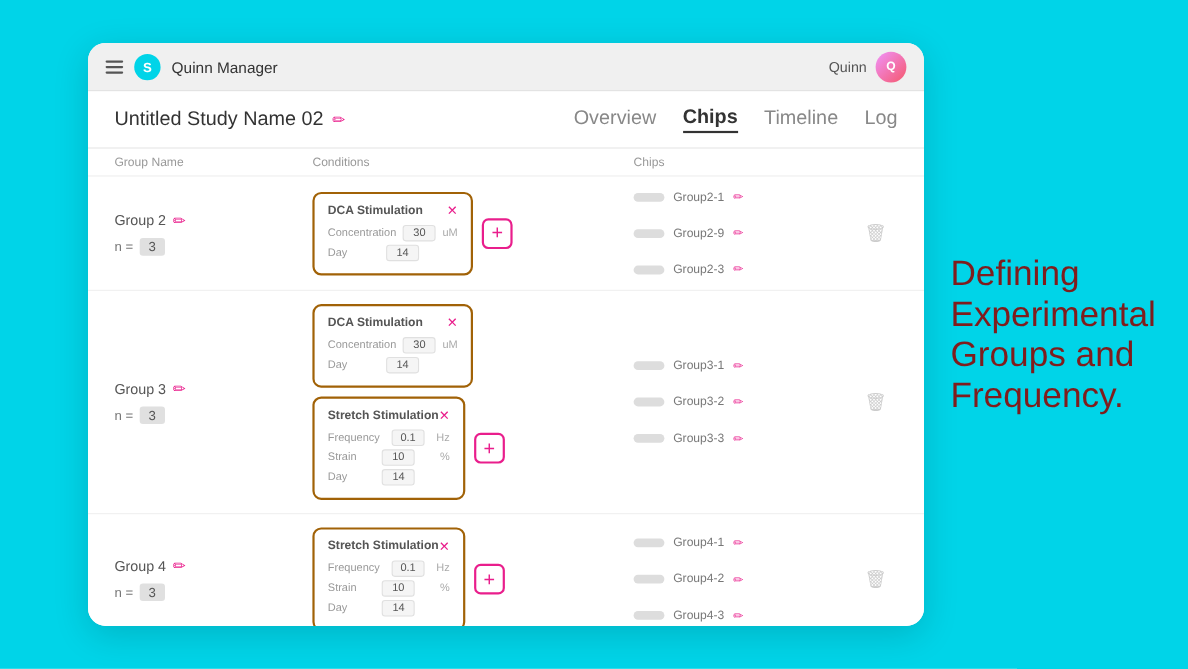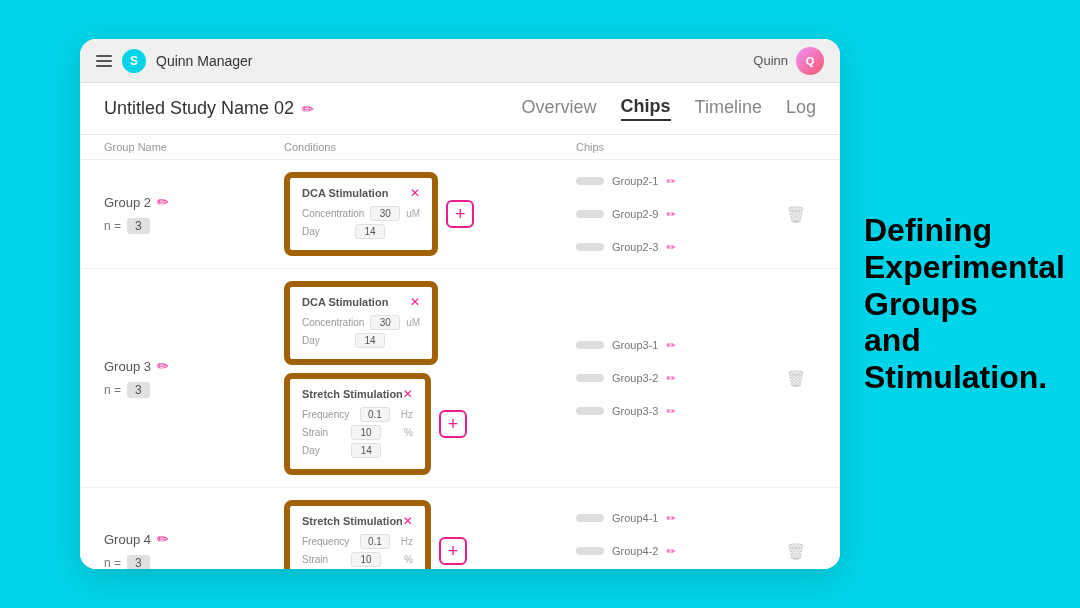--- a/index.html
+++ b/index.html
@@ -221,21 +221,21 @@
 
     .conditions-area {
       display: flex;
       align-items: center;
       gap: 8px;
       flex-wrap: wrap;
     }
 
     .condition-card {
       background: white;
-      border: 6px solid #a16207;
+      border: 2px solid #a16207;
       border-radius: 8px;
       padding: 8px 12px;
       min-width: 110px;
       font-size: 11px;
     }
 
     .condition-header {
       display: flex;
       align-items: center;
       justify-content: space-between;
@@ -336,22 +336,22 @@
     .right-panel {
       width: 220px;
       padding: 20px 24px;
       display: flex;
       flex-direction: column;
       justify-content: center;
     }
 
     .right-title {
       font-size: 32px;
-      font-weight: 700;
-      color: #000000;
+      font-weight: 400;
+      color: #7f1d1d;
       line-height: 1.15;
     }
 
     .group-row:last-child {
       border-bottom: none;
     }
   </style>
 </head>
 <body>
 
@@ -571,16 +571,16 @@
       </div>
 
     </div>
   </div>
 
   <div class="right-panel">
     <div class="right-title">
       <span>Defining</span><br>
       <span>Experimental</span><br>
       <span>Groups and</span><br>
-      <span>Stimulation.</span>
+      <span>Frequency.</span>
     </div>
   </div>
 </div>
 
 </body></html>

